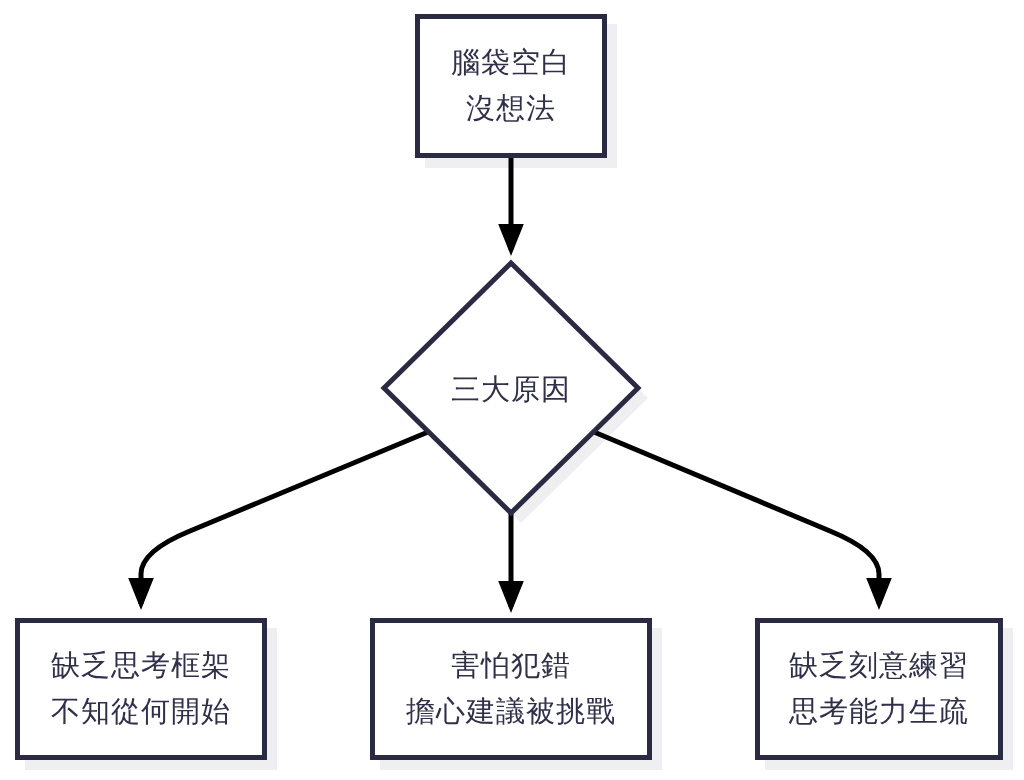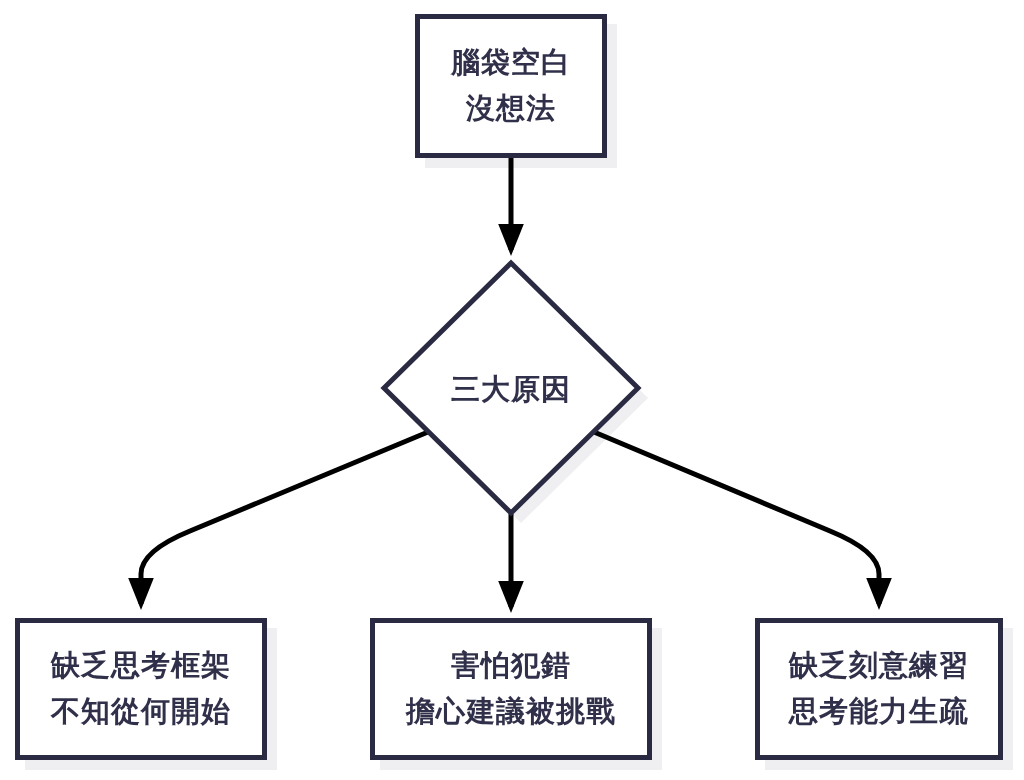--- a/index.html
+++ b/index.html
@@ -11,21 +11,21 @@
     --background: #ffffff;
   }
   * { margin: 0; padding: 0; box-sizing: border-box; }
   html, body {
     width: 1024px;
     height: 780px;
     background: var(--background);
     overflow: hidden;
     font-family: "Liberation Sans", "DejaVu Sans", sans-serif;
   }
-  .canvas-wrap { position: relative; width: 1024px; height: 780px; font-weight: bold; }
+  .canvas-wrap { position: relative; width: 1024px; height: 780px; }
   svg { display: block; }
   .shadow { fill: var(--shadow-color); stroke: none; }
   .node-shape {
     fill: var(--node-fill);
     stroke: var(--node-border);
     stroke-width: 5;
   }
   .edge {
     fill: none;
     stroke: var(--arrow-color);

